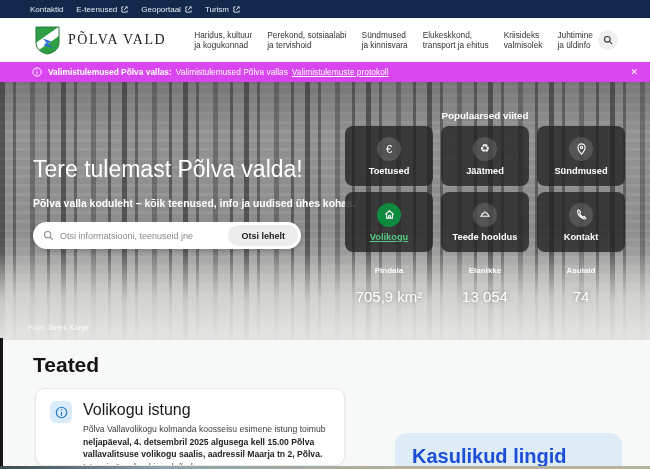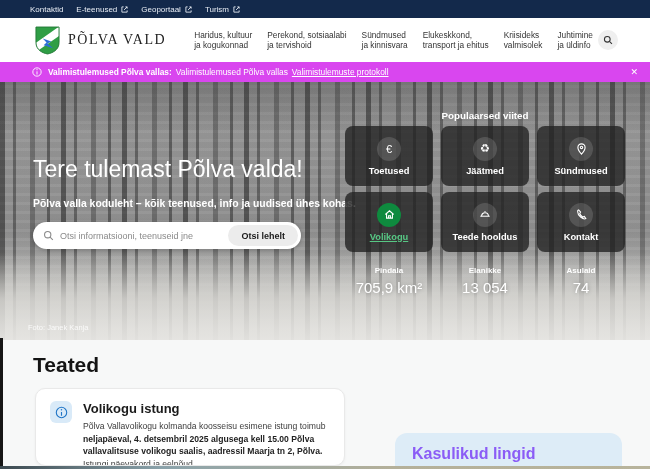--- a/index.html
+++ b/index.html
@@ -99,44 +99,44 @@
   }
   .tile-circle.green { background:#0e8a3e; }
   .tile-label { font-size:9.3px; color:#fff; font-weight:bold; }
   .tile-label.green { color:#57c784; text-decoration:underline; }
 
   .stats {
     position:absolute; left:345px; top:184px; width:280px;
     display:grid; grid-template-columns:repeat(3, 88px); gap:8px; color:#fff; text-align:center;
   }
   .stat-label { font-size:8px; font-weight:bold; }
-  .stat-value { font-size:15px; margin-top:4px; text-shadow:0 0 4px rgba(0,0,0,.35); }
+  .stat-value { font-size:15px; margin-top:13px; text-shadow:0 0 4px rgba(0,0,0,.35); }
 
   
   .section { position:absolute; top:340px; left:0; width:650px; height:129px; background:#f7f8f8; }
   .teated-h { position:absolute; left:33px; top:13px; font-size:21px; font-weight:bold; color:#141414; }
   .card {
     position:absolute; left:35px; top:48px; width:310px; height:78px;
     background:#fff; border:1px solid #e9e9e9; border-radius:10px;
     box-shadow:0 1px 3px rgba(0,0,0,.05);
     padding:12px 14px; display:flex; gap:11px; overflow:hidden;
   }
   .card-icon {
     width:22px; height:22px; flex:0 0 22px; border-radius:6px; background:#d9eaf8;
     display:flex; align-items:center; justify-content:center;
   }
-  .card-title { font-size:13px; font-weight:bold; color:#1a1a1a; }
+  .card-title { font-size:16px; font-weight:normal; color:#1a1a1a; }
   .card-body { font-size:8.6px; line-height:12.5px; color:#3c3c3c; margin-top:4px; }
   .card-body b { color:#222; }
 
   .useful-panel {
     position:absolute; left:395px; top:93px; width:227px; height:36px;
     background:#ddecf7; border-radius:12px 12px 0 0; padding:12px 17px; overflow:hidden;
   }
-  .useful-h { font-size:16px; font-weight:bold; color:#8b5cf6; }
+  .useful-h { font-size:20px; font-weight:bold; color:#1d4ed8; }
 
   
   .edge-left { position:absolute; left:0; top:338px; width:3px; height:131px; background:#161616; }
   .edge-bottom { position:absolute; left:0; bottom:0; width:650px; height:3px;
     background:linear-gradient(90deg,#3c4a51 0%,#8ba3ab 25%,#b4b09a 60%,#b8b49c 100%); }
 </style>
 </head>
 <body>
 
 <div class="topbar">

